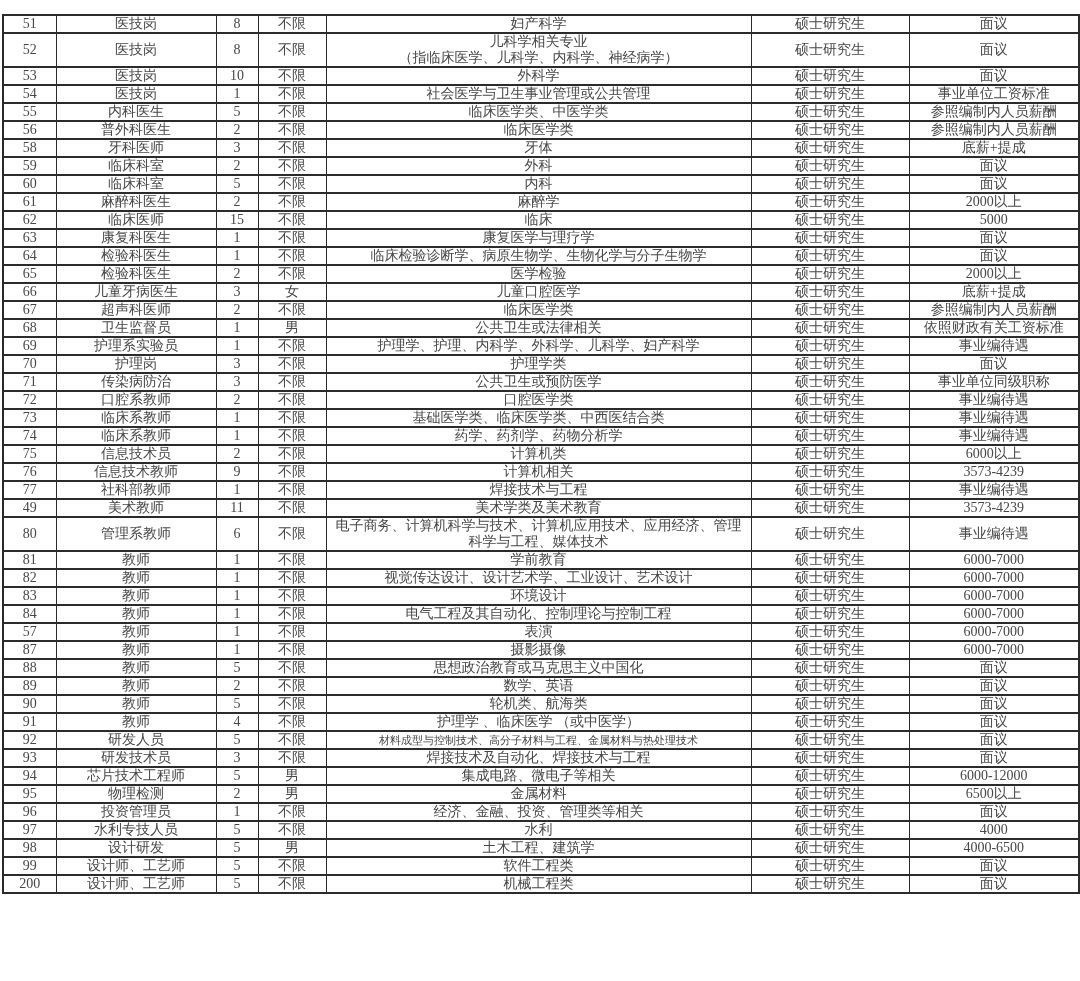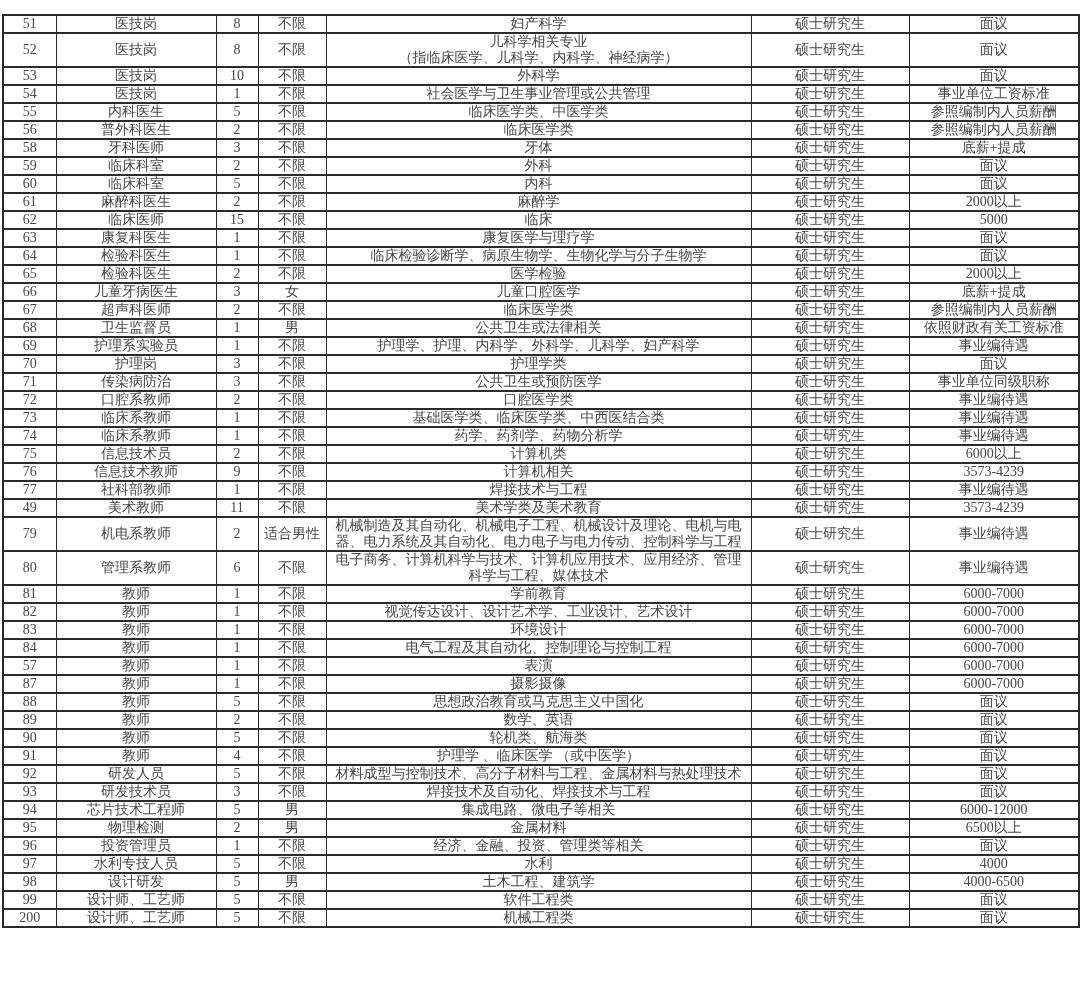--- a/index.html
+++ b/index.html
@@ -37,21 +37,21 @@
     overflow: hidden;
     word-break: break-all;
   }
   td.col-no       { width: 53px;  }
   td.col-position { width: 160px; }
   td.col-count    { width: 42px;  }
   td.col-gender   { width: 68px;  padding: 0 7px; }
   td.col-major    { width: 425px; white-space: pre-line; }
   td.col-education{ width: 158px; }
   td.col-salary   { width: 170px; }
-  td.col-major.small { font-size: 14px; }
+  td.col-major.small { font-size: 11px; }
 </style>
 </head>
 <body>
 
 <div class="page">
   <table class="job-table">
     <colgroup>
       <col style="width:53px">
       <col style="width:160px">
       <col style="width:42px">
@@ -299,29 +299,20 @@
         <tr>
           <td class="col-no">49</td>
           <td class="col-position">美术教师</td>
           <td class="col-count">11</td>
           <td class="col-gender">不限</td>
           <td class="col-major">美术学类及美术教育</td>
           <td class="col-education">硕士研究生</td>
           <td class="col-salary">3573-4239</td>
         </tr>
         <tr>
-          <td class="col-no">79</td>
-          <td class="col-position">机电系教师</td>
-          <td class="col-count">2</td>
-          <td class="col-gender">适合男性</td>
-          <td class="col-major">机械制造及其自动化、机械电子工程、机械设计及理论、电机与电器、电力系统及其自动化、电力电子与电力传动、控制科学与工程</td>
-          <td class="col-education">硕士研究生</td>
-          <td class="col-salary">事业编待遇</td>
-        </tr>
-        <tr>
           <td class="col-no">80</td>
           <td class="col-position">管理系教师</td>
           <td class="col-count">6</td>
           <td class="col-gender">不限</td>
           <td class="col-major">电子商务、计算机科学与技术、计算机应用技术、应用经济、管理科学与工程、媒体技术</td>
           <td class="col-education">硕士研究生</td>
           <td class="col-salary">事业编待遇</td>
         </tr>
         <tr>
           <td class="col-no">81</td>

